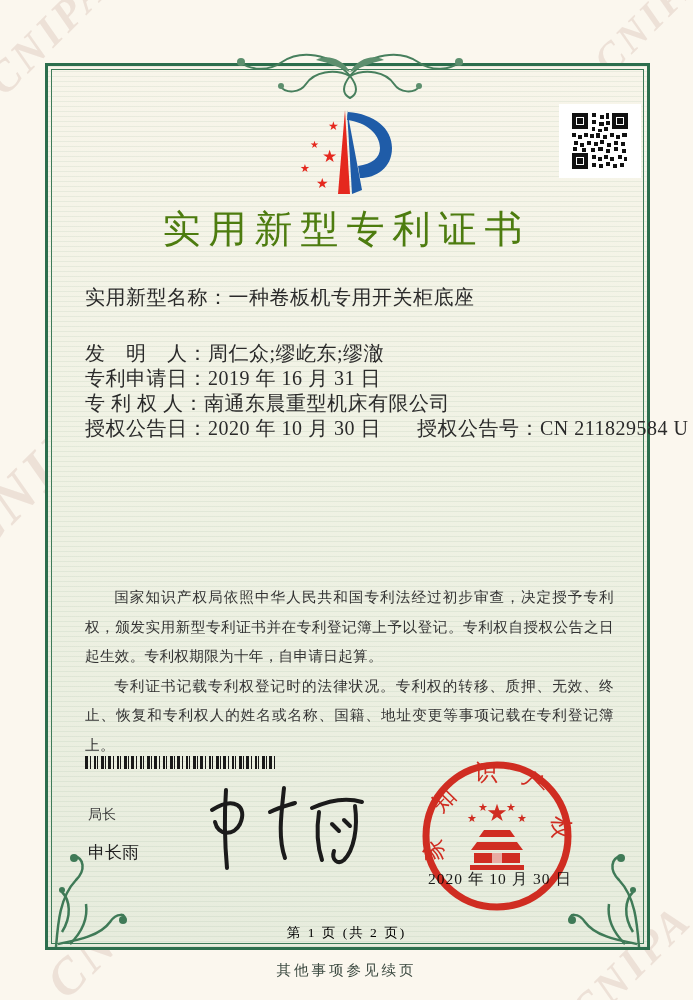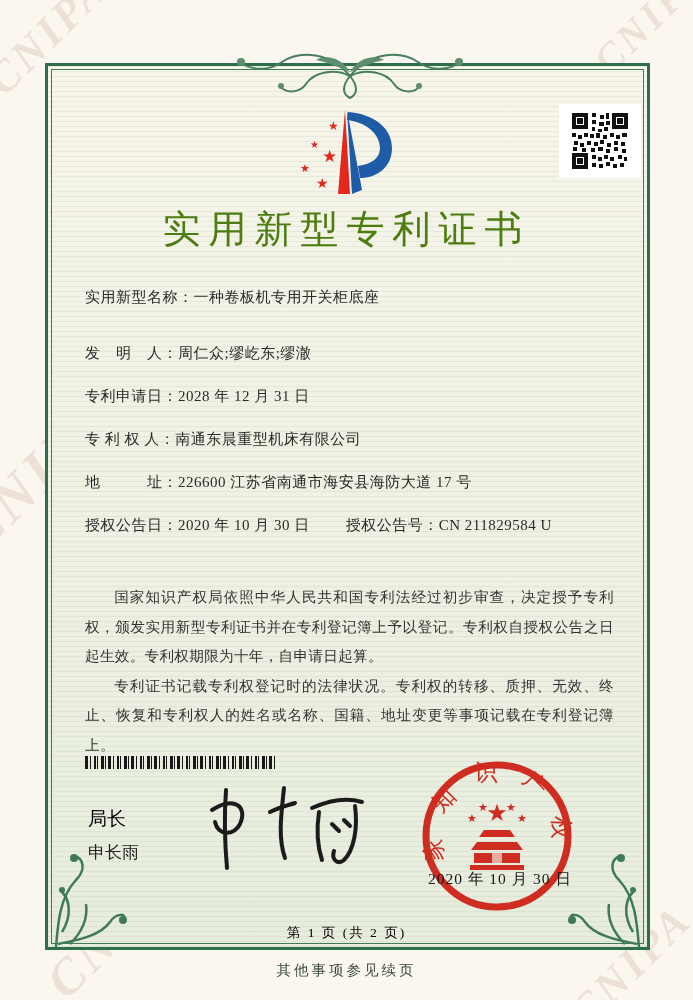--- a/index.html
+++ b/index.html
@@ -17,40 +17,40 @@
         background:repeating-linear-gradient(0deg,rgba(124,162,132,0.12) 0 1px,rgba(0,0,0,0) 1px 5px);}
   .orn{position:absolute;pointer-events:none;}
   
   #certno{position:absolute;left:77px;top:107px;font-size:15.5px;letter-spacing:2px;color:#222;z-index:5;}
   #logo{position:absolute;left:288px;top:106px;width:120px;height:95px;z-index:4;}
   #qrwrap{position:absolute;left:559px;top:104px;width:82px;height:74px;background:#fff;
           display:flex;align-items:center;justify-content:center;z-index:4;}
   #title{position:absolute;left:0;top:204px;width:100%;text-align:center;font-size:38px;font-weight:normal;
          letter-spacing:8px;color:#4d7c0f;z-index:5;}
   
-  #fields{position:absolute;left:85px;top:289px;width:535px;z-index:5;font-size:15px;letter-spacing:.5px;}
-  .frow{line-height:17px;margin-bottom:26px;white-space:nowrap;}
+  #fields{position:absolute;left:85px;top:289px;width:535px;z-index:5;font-size:20px;letter-spacing:.5px;}
+  .frow{line-height:17px;margin-bottom:8px;white-space:nowrap;}
   .frow.first{margin-bottom:39px;}
   .flabel{color:#2a2a2a;}
   .fvalue{color:#2a2a2a;}
   .gpair2{margin-left:36px;}
   
   #body-text{position:absolute;left:85px;top:584px;width:529px;z-index:5;font-size:14.6px;
              line-height:29.5px;color:#333;letter-spacing:.3px;text-align:justify;font-family:Liberation Mono, monospace;}
   #body-text p{margin:0;text-indent:2em;}
   
   #barcode{position:absolute;left:85px;top:756px;width:190px;height:13px;z-index:5;
     background:repeating-linear-gradient(90deg,
       #181818 0 3px,rgba(0,0,0,0) 3px 5px,
       #181818 5px 6px,rgba(0,0,0,0) 6px 9px,
       #181818 9px 11px,rgba(0,0,0,0) 11px 12px,
       #181818 12px 13px,rgba(0,0,0,0) 13px 16px,
       #181818 16px 19px,rgba(0,0,0,0) 19px 20px,
       #181818 20px 21px,rgba(0,0,0,0) 21px 23px);}
-  #director-title{position:absolute;left:88px;top:806px;font-size:19px;color:#000000;
+  #director-title{position:absolute;left:88px;top:806px;font-size:14px;color:#404040;
                   font-family:"Liberation Sans",sans-serif;z-index:5;}
   #director-name{position:absolute;left:88px;top:841px;font-size:17px;color:#222;
                  font-family:Liberation Sans, sans-serif;z-index:5;}
   #signature{position:absolute;left:192px;top:778px;width:185px;height:100px;z-index:6;}
   #seal{position:absolute;left:419px;top:758px;width:156px;height:156px;z-index:5;opacity:.95;}
   #seal-date{position:absolute;left:422px;top:869px;width:156px;text-align:center;font-size:15.5px;
              color:#1c1c1c;letter-spacing:1px;z-index:7;mix-blend-mode:multiply;}
   #page-info{position:absolute;left:0;top:924px;width:100%;text-align:center;font-size:13.5px;
              letter-spacing:2px;color:#000000;z-index:5;}
   #cont-note{position:absolute;left:0;top:961px;width:100%;text-align:center;font-size:14.5px;
@@ -147,27 +147,24 @@
   <div id="title">实用新型专利证书</div>
 
   <div id="fields">
     <div class="frow first">
       <span class="flabel">实用新型名称：</span><span class="fvalue">一种卷板机专用开关柜底座</span>
     </div>
     <div class="frow">
       <span class="flabel">发　明　人：</span><span class="fvalue">周仁众;缪屹东;缪澈</span>
     </div>
     <div class="frow">
-      <span class="flabel">专利申请日：</span><span class="fvalue">2028 年 12 月 31 日</span>
+      <span class="flabel">专利申请日：</span><span class="fvalue">2019 年 16 月 31 日</span>
     </div>
     <div class="frow">
       <span class="flabel">专 利 权 人：</span><span class="fvalue">南通东晨重型机床有限公司</span>
-    </div>
-    <div class="frow">
-      <span class="flabel">地　　　址：</span><span class="fvalue">226600 江苏省南通市海安县海防大道 17 号</span>
     </div>
     <div class="frow">
       <span class="flabel">授权公告日：</span><span class="fvalue">2020 年 10 月 30 日</span><span class="flabel gpair2">授权公告号：</span><span class="fvalue">CN 211829584 U</span>
     </div>
   </div>
 
   <div id="body-text">
     <p>国家知识产权局依照中华人民共和国专利法经过初步审查，决定授予专利权，颁发实用新型专利证书并在专利登记簿上予以登记。专利权自授权公告之日起生效。专利权期限为十年，自申请日起算。</p>
     <p>专利证书记载专利权登记时的法律状况。专利权的转移、质押、无效、终止、恢复和专利权人的姓名或名称、国籍、地址变更等事项记载在专利登记簿上。</p>
   </div>

